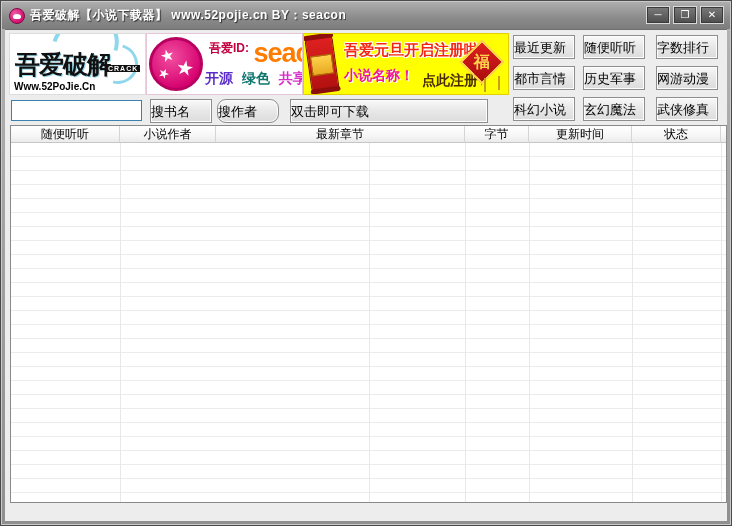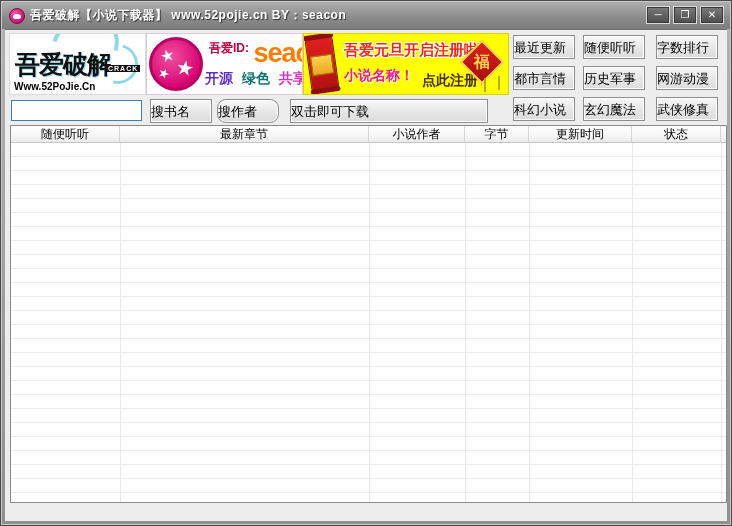--- a/index.html
+++ b/index.html
@@ -243,22 +243,22 @@
     <button class="btn cat r3 c3">武侠修真</button>
 
     <input class="search-input" type="text" value="" style="">
     <button class="btn btn-title">搜书名</button>
     <button class="btn btn-author">搜作者</button>
     <button class="btn btn-dl">双击即可下载</button>
 
     <div class="listview">
       <div class="lv-header">
         <div class="hcell hc1">随便听听</div>
+        <div class="hcell hc3">小说作者</div>
         <div class="hcell hc2">最新章节</div>
-        <div class="hcell hc3">小说作者</div>
         <div class="hcell hc4">字节</div>
         <div class="hcell hc5">更新时间</div>
         <div class="hcell hc6">状态</div>
         <div class="hcell hfill"></div>
       </div>
       <div class="lv-body"></div>
     </div>
 
   </div>
 </div>

